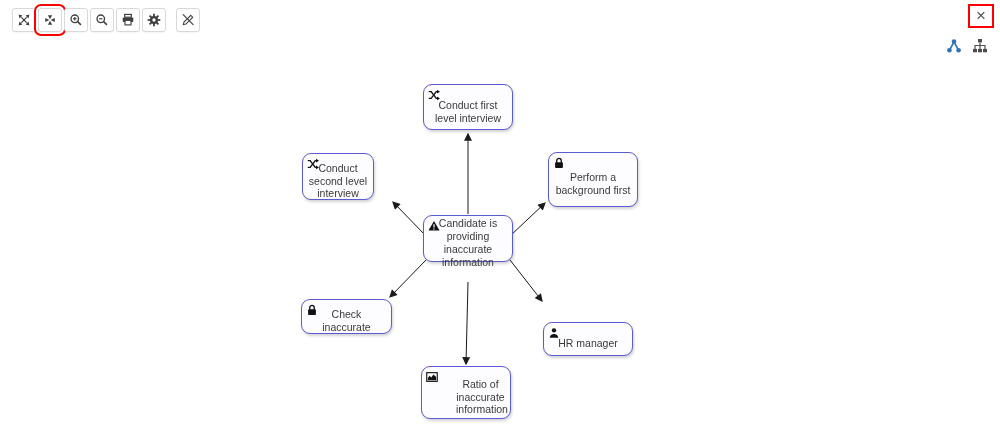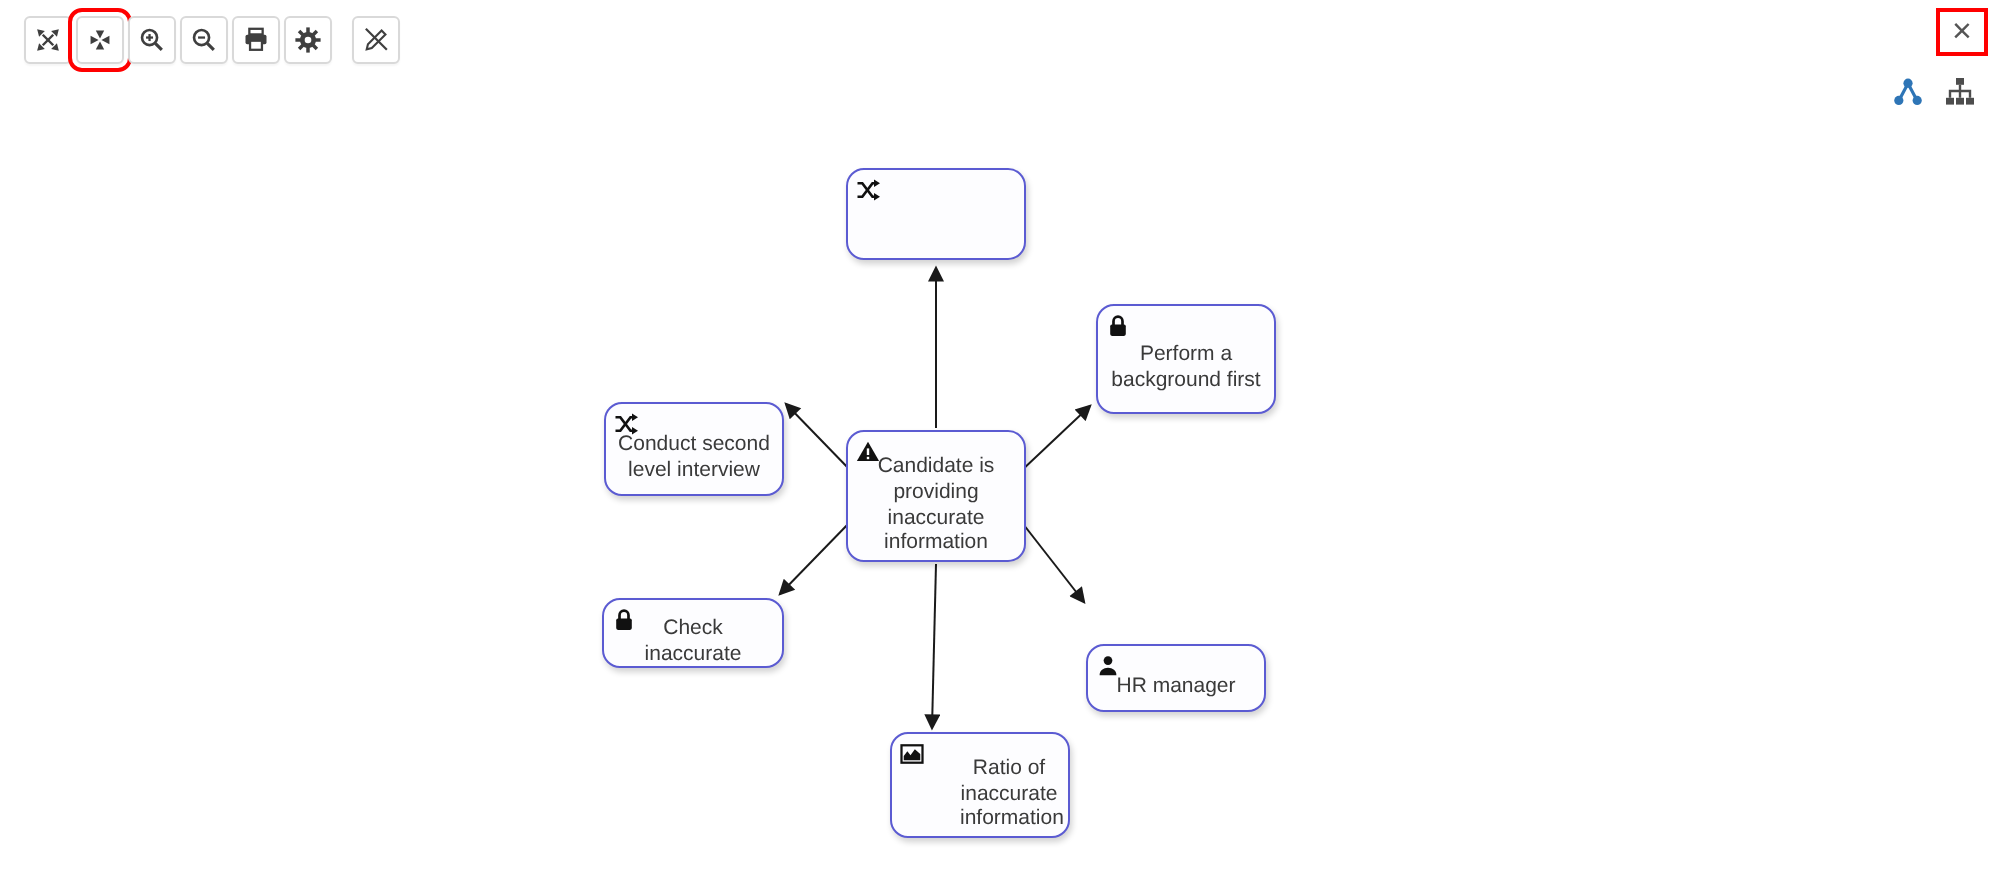--- a/index.html
+++ b/index.html
@@ -165,22 +165,23 @@
           <g stroke="#111" stroke-width="1.8" fill="none">
             <path d="M1 3.5h3.2L11 12.5h2"></path>
             <path d="M1 12.5h3.2L11 3.5h2"></path>
           </g>
           <g fill="#111">
             <path d="M12 1l4 2.5-4 2.5z"></path>
             <path d="M12 10l4 2.5-4 2.5z"></path>
           </g>
         </svg>
       </span>
-    </div>
-    <div class="node" style="left: 302px; top: 153px; width: 90px; height: 47px; margin-top: 48px;">
+      <div class="node-label">Conduct first level interview</div>
+    </div>
+    <div class="node" style="left: 302px; top: 153px; width: 72px; height: 47px;">
       <span class="node-icon">
         <svg viewBox="0 0 16 16">
           <g stroke="#111" stroke-width="1.8" fill="none">
             <path d="M1 3.5h3.2L11 12.5h2"></path>
             <path d="M1 12.5h3.2L11 3.5h2"></path>
           </g>
           <g fill="#111">
             <path d="M12 1l4 2.5-4 2.5z"></path>
             <path d="M12 10l4 2.5-4 2.5z"></path>
           </g>
@@ -190,21 +191,21 @@
     </div>
     <div class="node" style="left: 548px; top: 152px; width: 90px; height: 55px;">
       <span class="node-icon">
         <svg viewBox="0 0 16 16">
           <path d="M5 8V4.8a3 3 0 0 1 6 0V8" stroke="#111" stroke-width="1.8" fill="none"></path>
           <rect x="2.8" y="7" width="10.4" height="7.6" rx="1.2" fill="#111"></rect>
         </svg>
       </span>
       <div class="node-label">Perform a background first</div>
     </div>
-    <div class="node" style="left: 423px; top: 215px; width: 90px; height: 66px;">
+    <div class="node" style="left: 423px; top: 215px; width: 90px; height: 47px;">
       <span class="node-icon">
         <svg viewBox="0 0 16 16">
           <path d="M8 1.2L15.4 14H.6z" fill="#111"></path>
           <rect x="7.2" y="5.6" width="1.6" height="4.4" fill="#fff"></rect>
           <rect x="7.2" y="11.2" width="1.6" height="1.6" fill="#fff"></rect>
         </svg>
       </span>
       <div class="node-label">Candidate is providing inaccurate information</div>
     </div>
     <div class="node" style="left: 301px; top: 299px; width: 91px; height: 35px;">
@@ -218,21 +219,21 @@
     </div>
     <div class="node" style="left: 543px; top: 303px; width: 90px; height: 34px; margin-top: 19px;">
       <span class="node-icon">
         <svg viewBox="0 0 16 16" fill="#111">
           <circle cx="8" cy="4.4" r="2.9"></circle>
           <path d="M2.4 14.2c0-3.1 2.5-5 5.6-5s5.6 1.9 5.6 5z"></path>
         </svg>
       </span>
       <div class="node-label">HR manager</div>
     </div>
-    <div class="node" style="left: 445px; top: 366px; width: 90px; height: 53px; padding-left: 29px;">
+    <div class="node" style="left: 421px; top: 366px; width: 90px; height: 53px; padding-left: 29px;">
       <span class="node-icon">
         <svg viewBox="0 0 16 16">
           <rect x="1" y="2.2" width="14" height="11.6" fill="none" stroke="#111" stroke-width="1.5"></rect>
           <path d="M2.5 12.2V9.4l2.4-3.2 2.1 2.6 2.9-4 3.6 3.2v4.2z" fill="#111"></path>
         </svg>
       </span>
       <div class="node-label">Ratio of inaccurate information</div>
     </div>
   </div>
 

